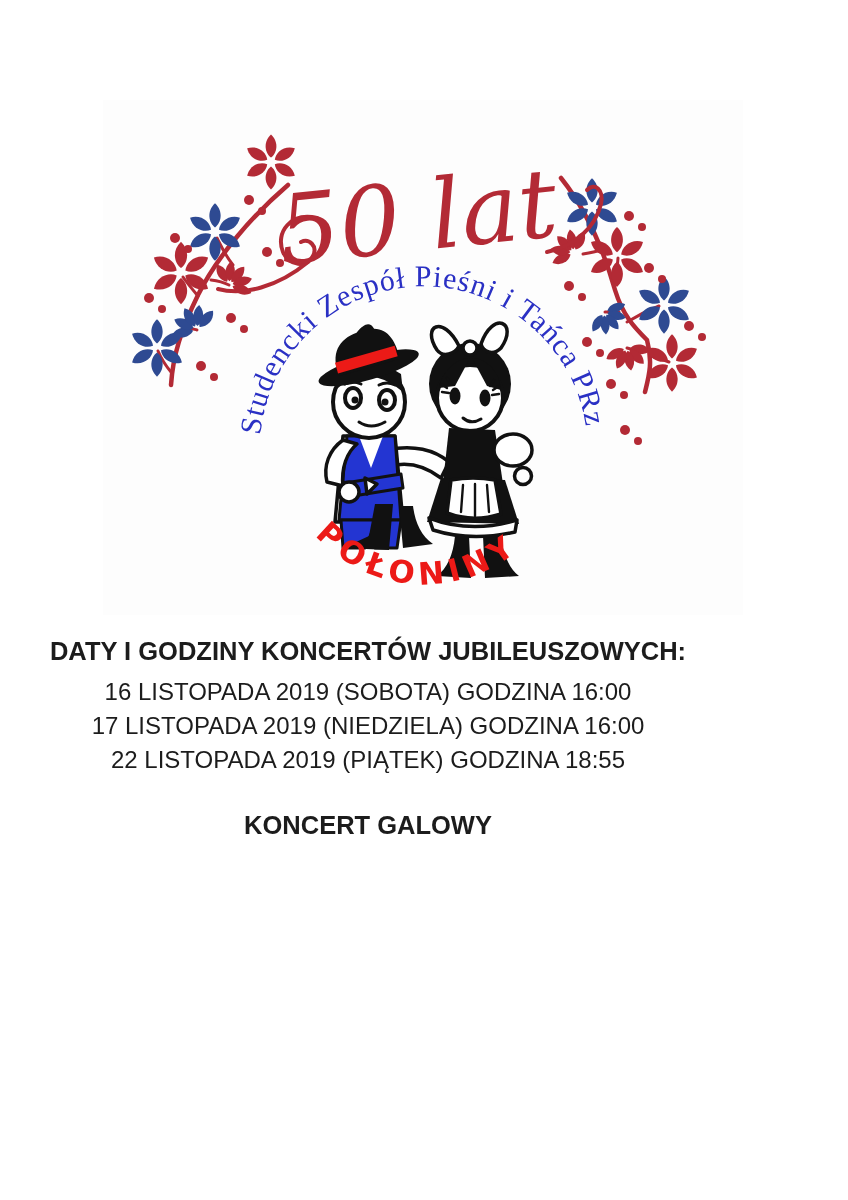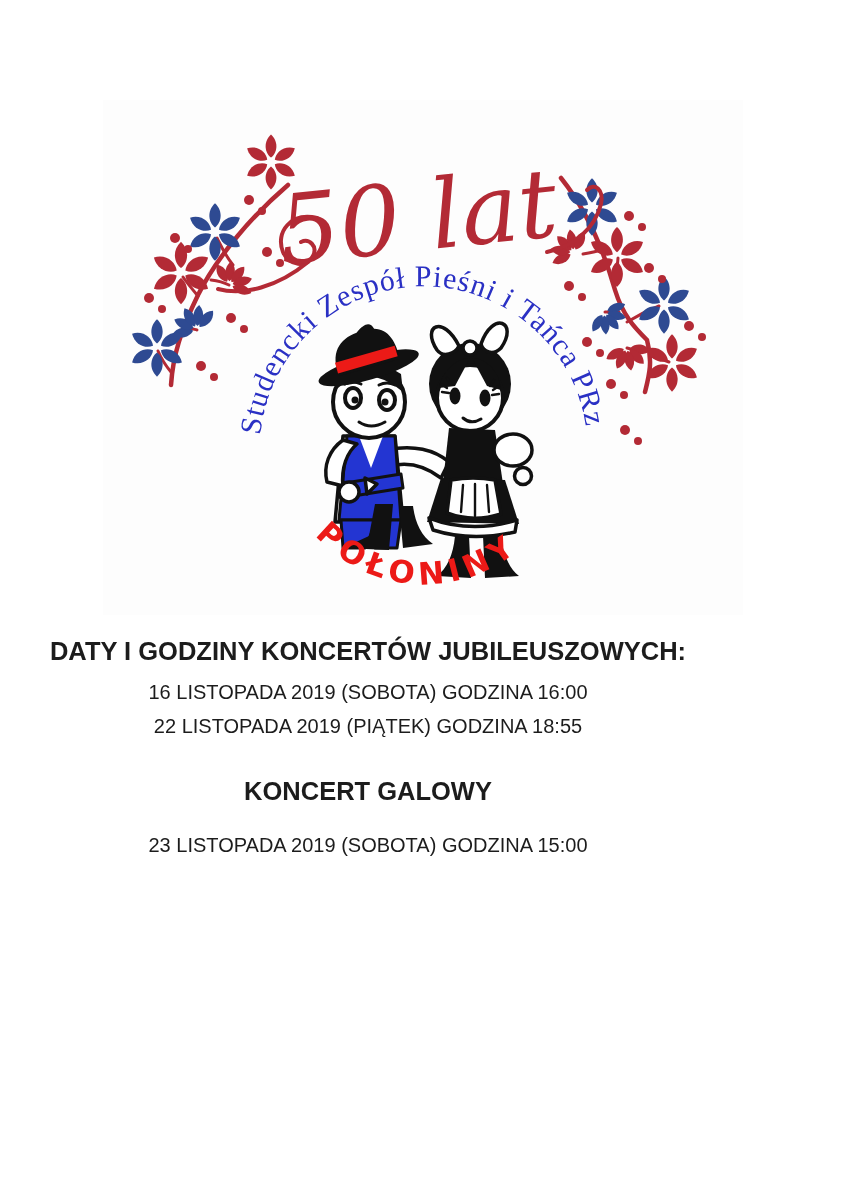--- a/index.html
+++ b/index.html
@@ -21,21 +21,21 @@
   .skin{fill:#ffffff;stroke:#111111;stroke-width:4;}
   .cloth-blue{fill:#2335d2;stroke:#111111;stroke-width:3;}
   .white-cloth{fill:#ffffff;stroke:#111111;stroke-width:3.5;}
   .face-line{stroke:#111111;stroke-width:3;fill:none;stroke-linecap:round;}
   .lash{stroke:#111111;stroke-width:2.4;fill:none;stroke-linecap:round;}
 
   
   .schedule{position:absolute;top:636px;left:0;width:736px;text-align:center;color:#1c1c1c;}
   .schedule h1,.schedule h2{font-size:25.5px;font-weight:700;margin:0;line-height:30px;letter-spacing:0;}
   .schedule h1{margin-bottom:11px;}
-  .schedule p{font-size:20px;font-weight:400;margin:4px;line-height:30px;}
+  .schedule p{font-size:24px;font-weight:400;margin:4px;line-height:30px;}
   .gala-gap{height:31px;}
   .schedule h2{margin-bottom:24px;}
 </style>
 </head>
 <body>
 
 <div class="page">
 
   <div class="logo">
     <svg viewBox="0 0 640 515" xmlns="http://www.w3.org/2000/svg">
@@ -177,19 +177,19 @@
 
       <text class="ensemble-arc">
         <textPath href="#arcBottom" startOffset="50%" text-anchor="middle">POŁONINY</textPath>
       </text>
     </svg>
   </div>
 
   <div class="schedule">
     <h1>DATY I GODZINY KONCERTÓW JUBILEUSZOWYCH:</h1>
     <p>16 LISTOPADA 2019 (SOBOTA) GODZINA 16:00</p>
+    <p>17 LISTOPADA 2019 (NIEDZIELA) GODZINA 16:00</p>
     <p>22 LISTOPADA 2019 (PIĄTEK) GODZINA 18:55</p>
     <div class="gala-gap"></div>
     <h2>KONCERT GALOWY</h2>
-    <p>23 LISTOPADA 2019 (SOBOTA) GODZINA 15:00</p>
   </div>
 
 </div>
 
 </body></html>

